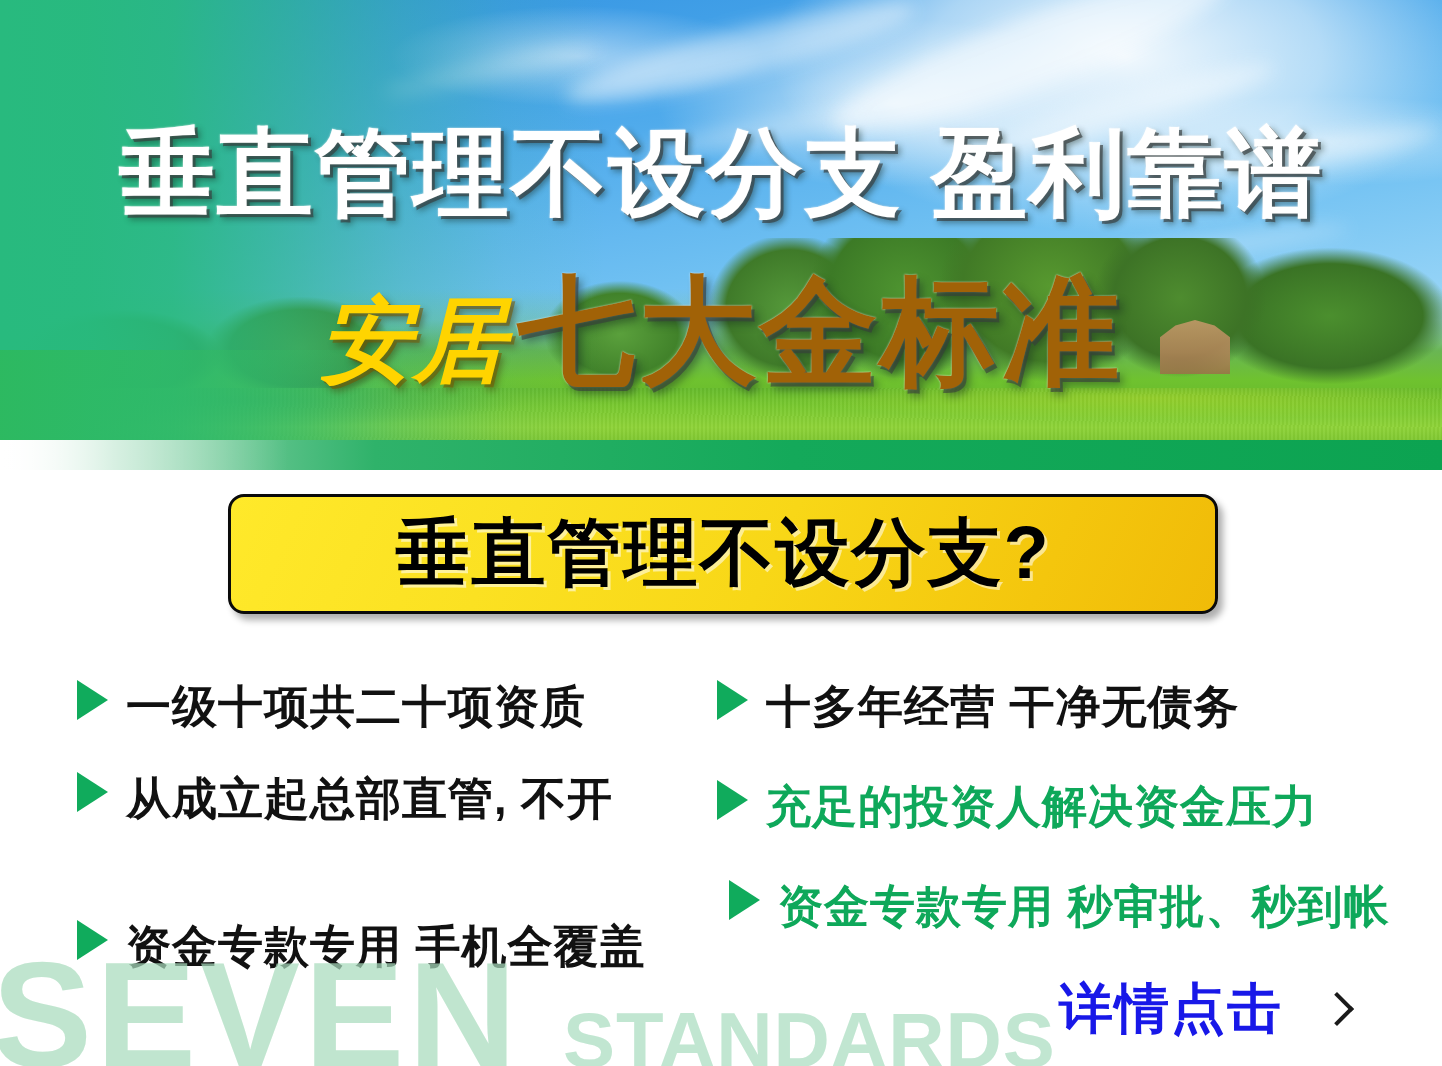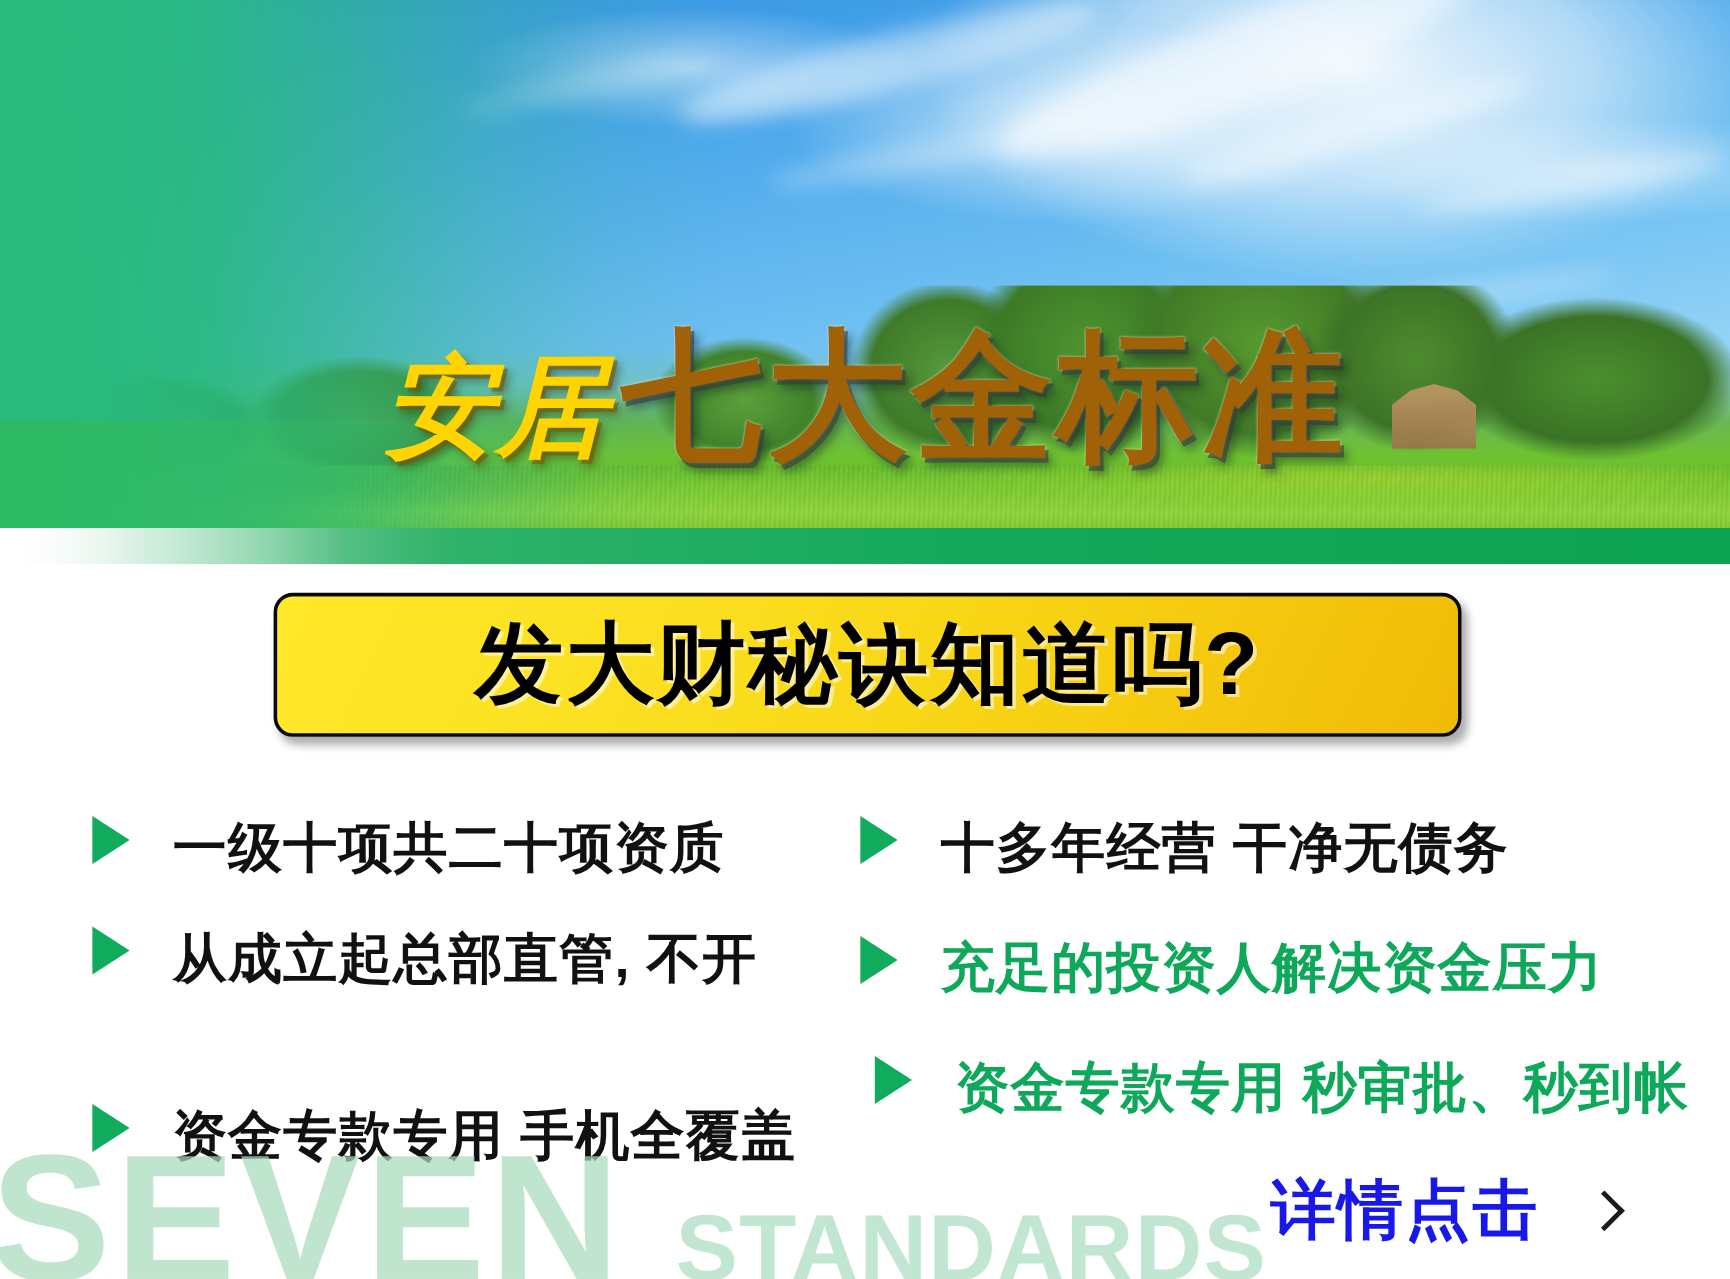--- a/index.html
+++ b/index.html
@@ -221,21 +221,21 @@
     height: 330px;
   }
 
   .col { position: absolute; top: 0; }
   .col-left  { left: 60px;  width: 640px; }
   .col-right { left: 700px; width: 720px; }
 
   .bullet {
     display: flex;
     align-items: flex-start;
-    gap: 36px;
+    gap: 18px;
     padding-left: 17px;
   }
   .bullet-arrow {
     flex: 0 0 auto;
     width: 0; height: 0;
     border-top: 20px solid transparent;
     border-bottom: 20px solid transparent;
     border-left: 31px solid #10ab5c;
   }
   .bullet-body {
@@ -361,30 +361,31 @@
     <div class="treeline"></div>
     <div class="building"></div>
 
     <div class="grass">
       <div class="grass-texture"></div>
     </div>
 
     <div class="hero-greenwash"></div>
     <div class="hero-greenwash-bottom"></div>
 
+    <div class="headline-1">垂直管理不设分支 盈利靠谱</div>
 
     <div class="headline-2">
       <span class="anju">安居</span><span class="seven">七大金标准</span>
     </div>
 
     <div class="hero-footstrip"></div>
   </div>
 
   <div class="yellow-bar">
-    <span class="yellow-bar-text">发大财秘诀知道吗?</span>
+    <span class="yellow-bar-text">垂直管理不设分支?</span>
   </div>
 
   <div class="features">
 
     <div class="col col-left">
       <div class="bullet b1">
         <span class="bullet-arrow"></span>
         <span class="bullet-body">
           <span class="bullet-line"><span>一级十项共二十项资质</span></span>
         </span>

